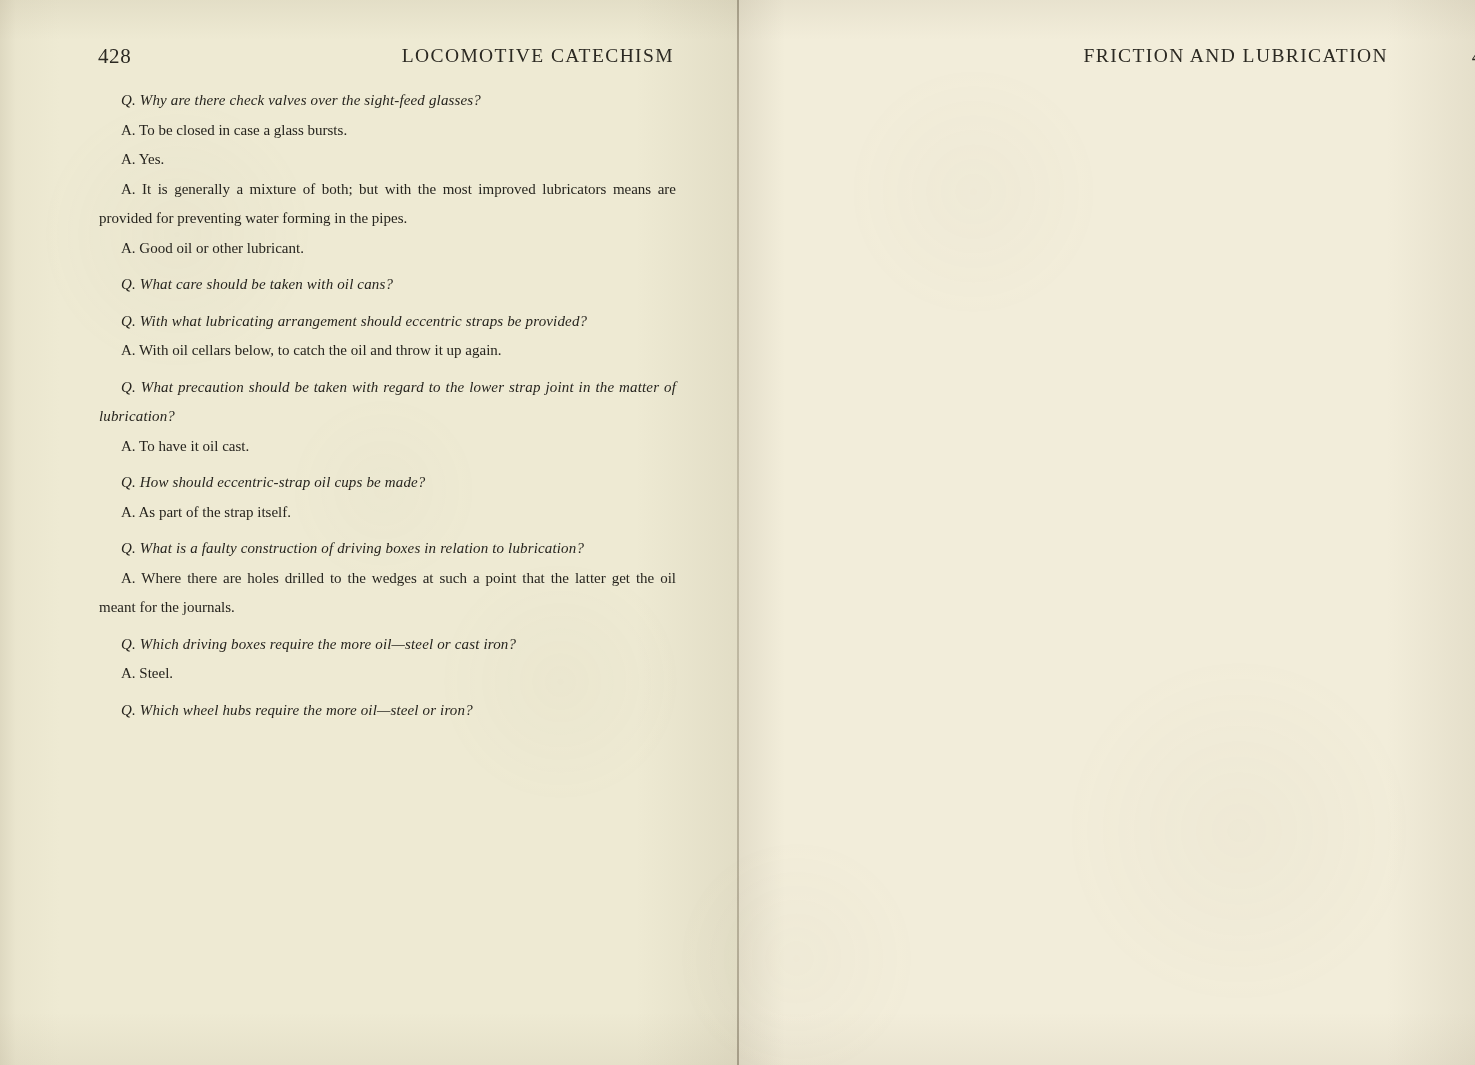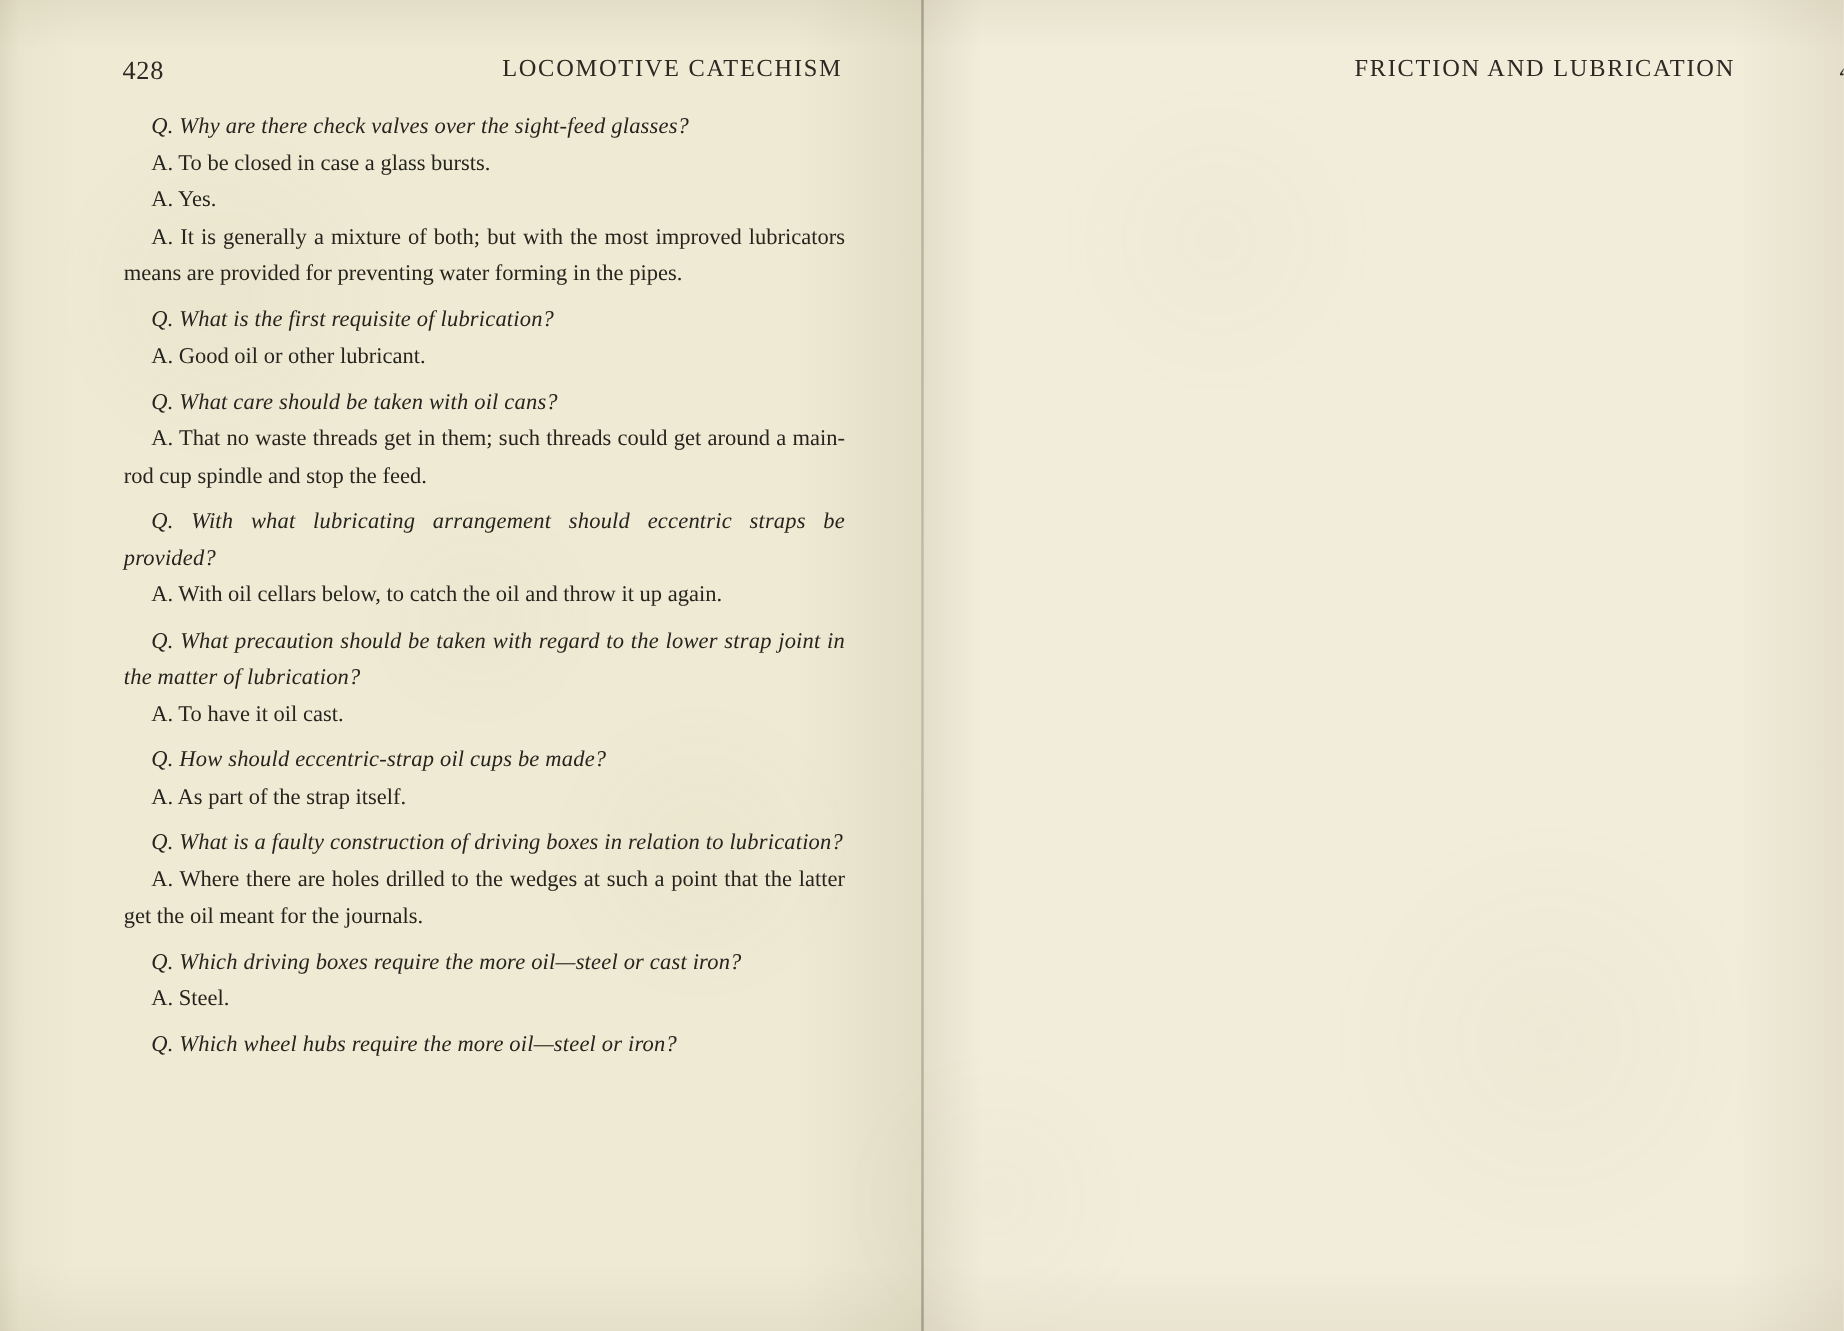--- a/index.html
+++ b/index.html
@@ -126,21 +126,21 @@
   .head-title {
     display: block;
     text-align: right;
   }
   .head-title-left  { margin-left: 26px; }
   .head-title-right { margin-left: 0; }
 
   .column {
     position: absolute;
     top: 86px;
-    font-size: 18px;
+    font-size: 15px;
     line-height: 29.5px;
     text-align: justify;
     text-justify: inter-word;
     color: #26241e;
   }
   .column-left  { left: 99px; width: 577px; }
 
   .qa {
     margin: 0;
     text-indent: 22px;
@@ -172,24 +172,22 @@
   <div class="page page-left">
     <div class="folio folio-left">428</div>
     <div class="running-head">
       <span class="head-title head-title-left">LOCOMOTIVE CATECHISM</span>
     </div>
     <div class="column column-left">
         <p class="qa question">Q. Why are there check valves over the sight-feed glasses?</p>
         <p class="qa answer">A. To be closed in case a glass bursts.</p>
         <p class="qa answer">A. Yes.</p>
         <p class="qa answer">A. It is generally a mixture of both; but with the most improved lubricators means are provided for preventing water forming in the pipes.</p>
-        <p class="qa question spaced">Q. What is the first requisite of lubrication?</p>
         <p class="qa answer">A. Good oil or other lubricant.</p>
         <p class="qa question spaced">Q. What care should be taken with oil cans?</p>
-        <p class="qa answer">A. That no waste threads get in them; such threads could get around a main-rod cup spindle and stop the feed.</p>
         <p class="qa question spaced">Q. With what lubricating arrangement should eccentric straps be provided?</p>
         <p class="qa answer">A. With oil cellars below, to catch the oil and throw it up again.</p>
         <p class="qa question spaced">Q. What precaution should be taken with regard to the lower strap joint in the matter of lubrication?</p>
         <p class="qa answer">A. To have it oil cast.</p>
         <p class="qa question spaced">Q. How should eccentric-strap oil cups be made?</p>
         <p class="qa answer">A. As part of the strap itself.</p>
         <p class="qa question spaced">Q. What is a faulty construction of driving boxes in relation to lubrication?</p>
         <p class="qa answer">A. Where there are holes drilled to the wedges at such a point that the latter get the oil meant for the journals.</p>
         <p class="qa question spaced">Q. Which driving boxes require the more oil—steel or cast iron?</p>
         <p class="qa answer">A. Steel.</p>

